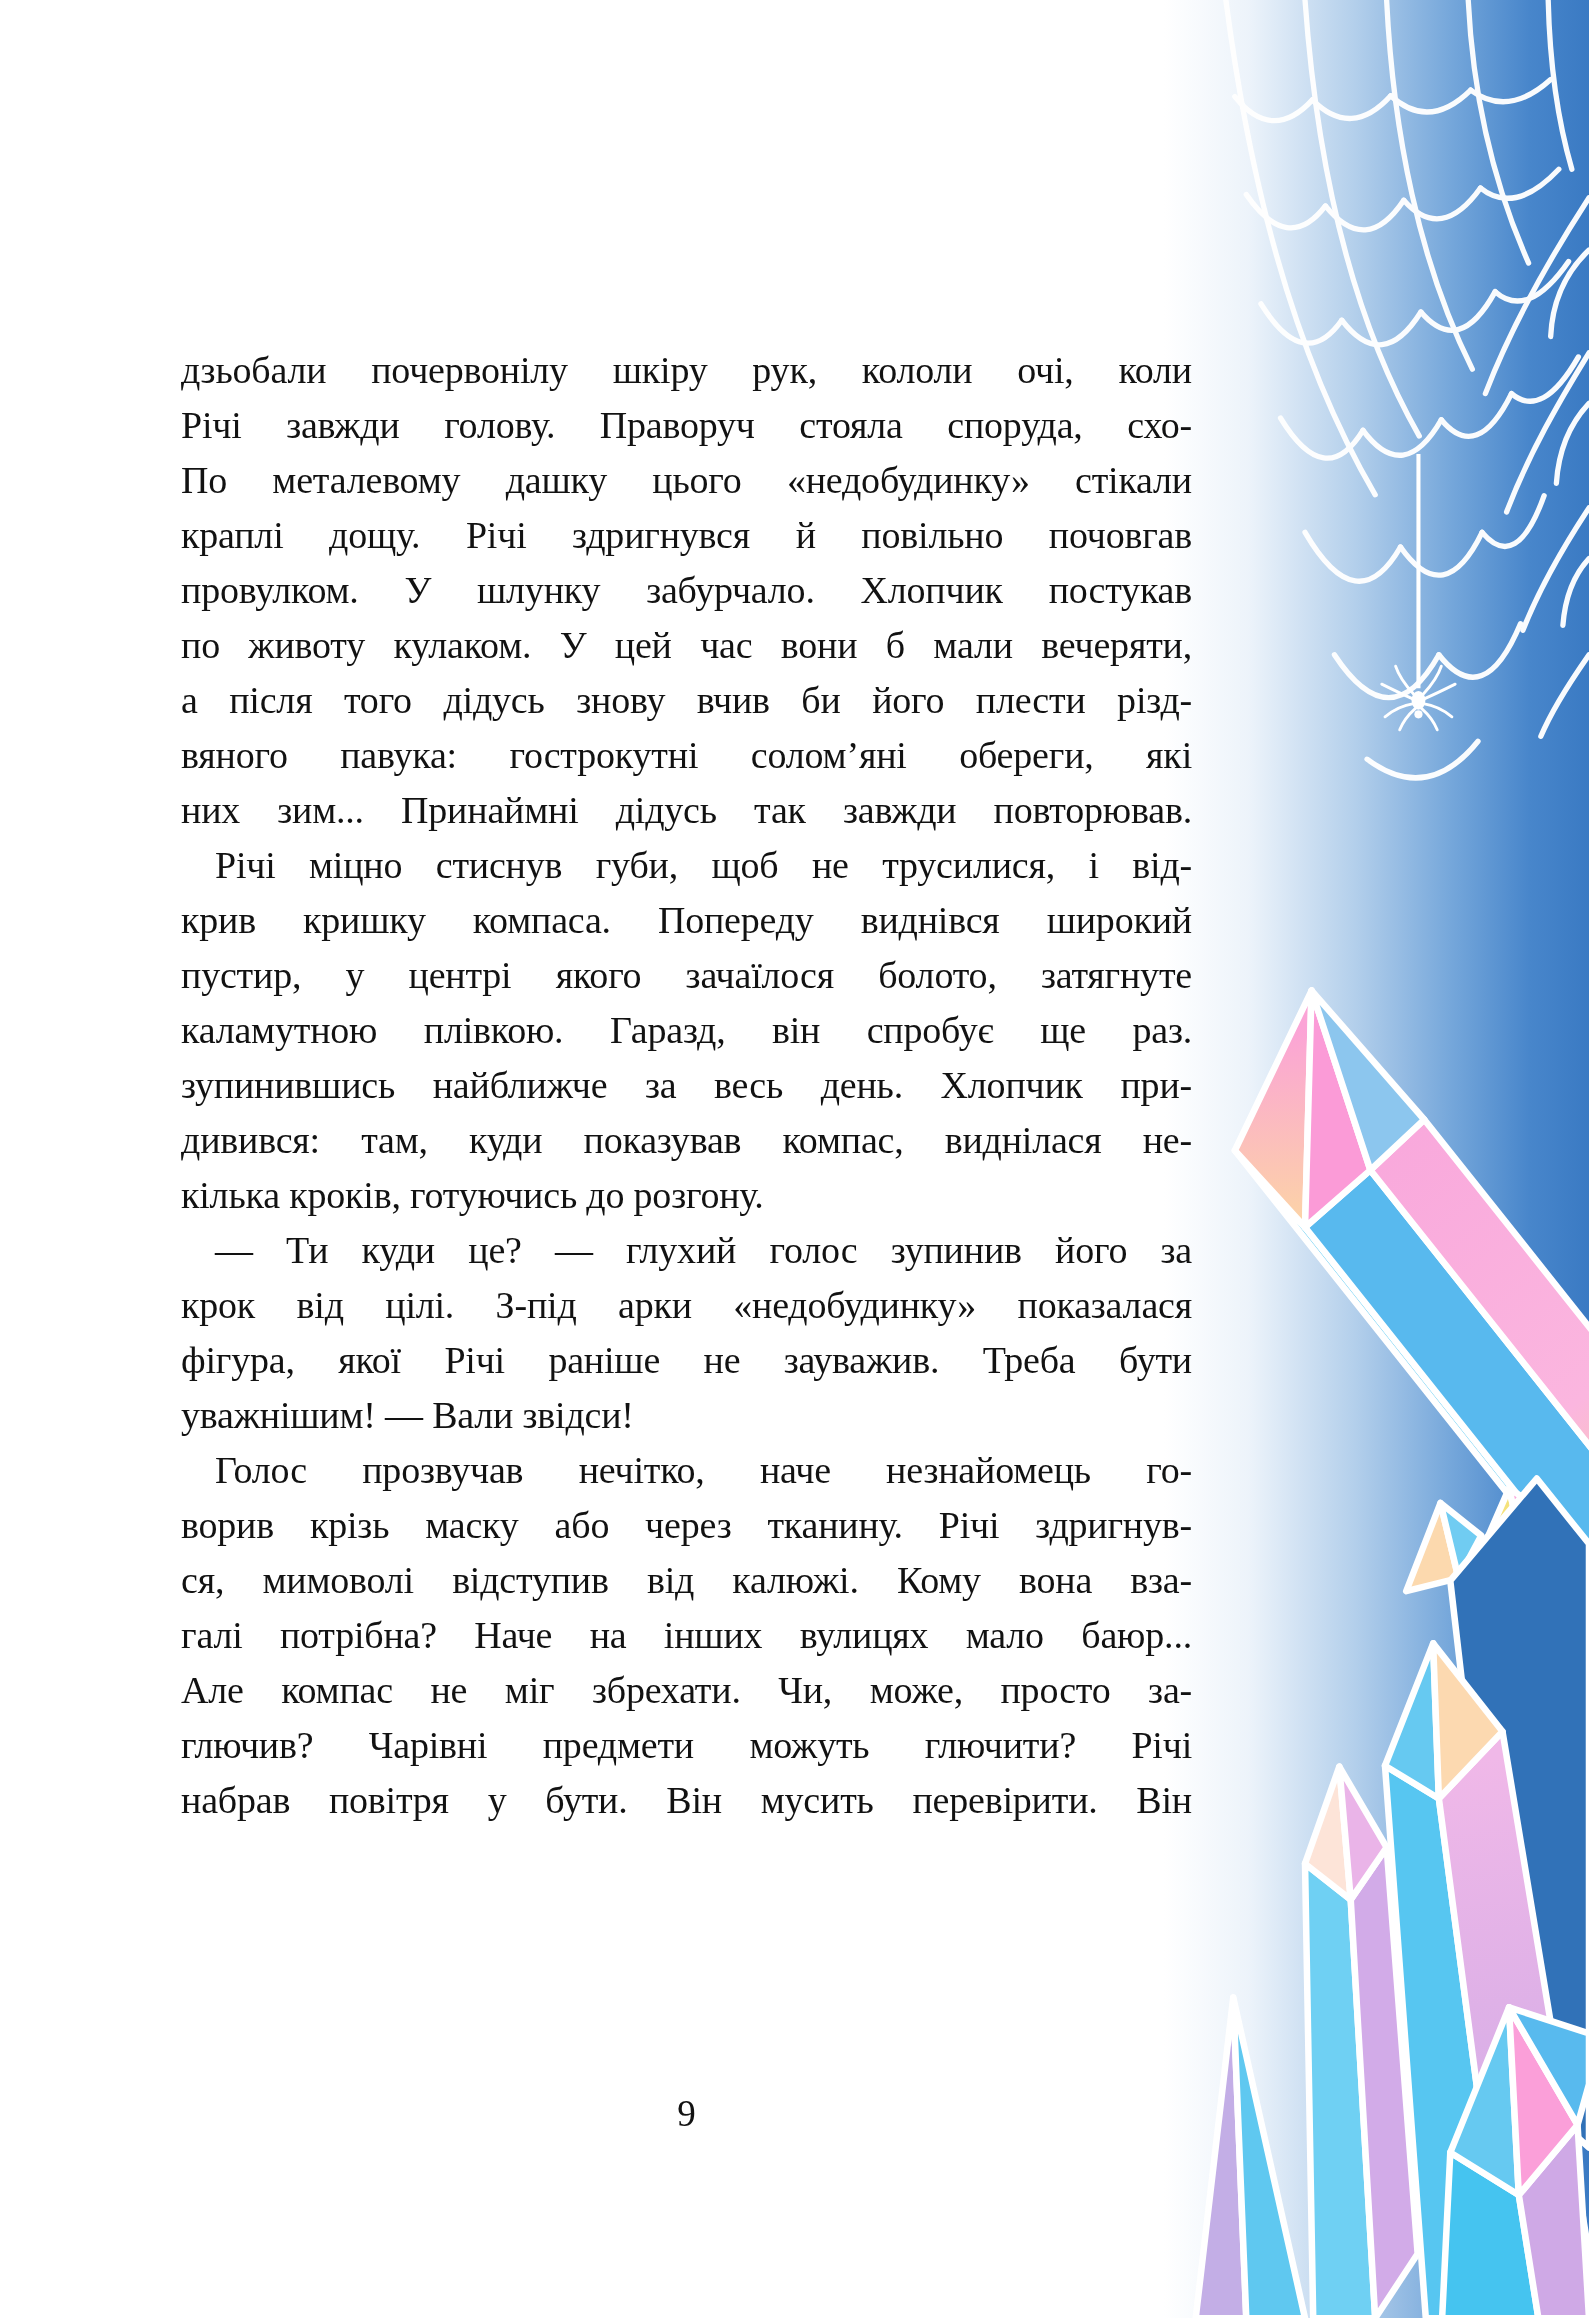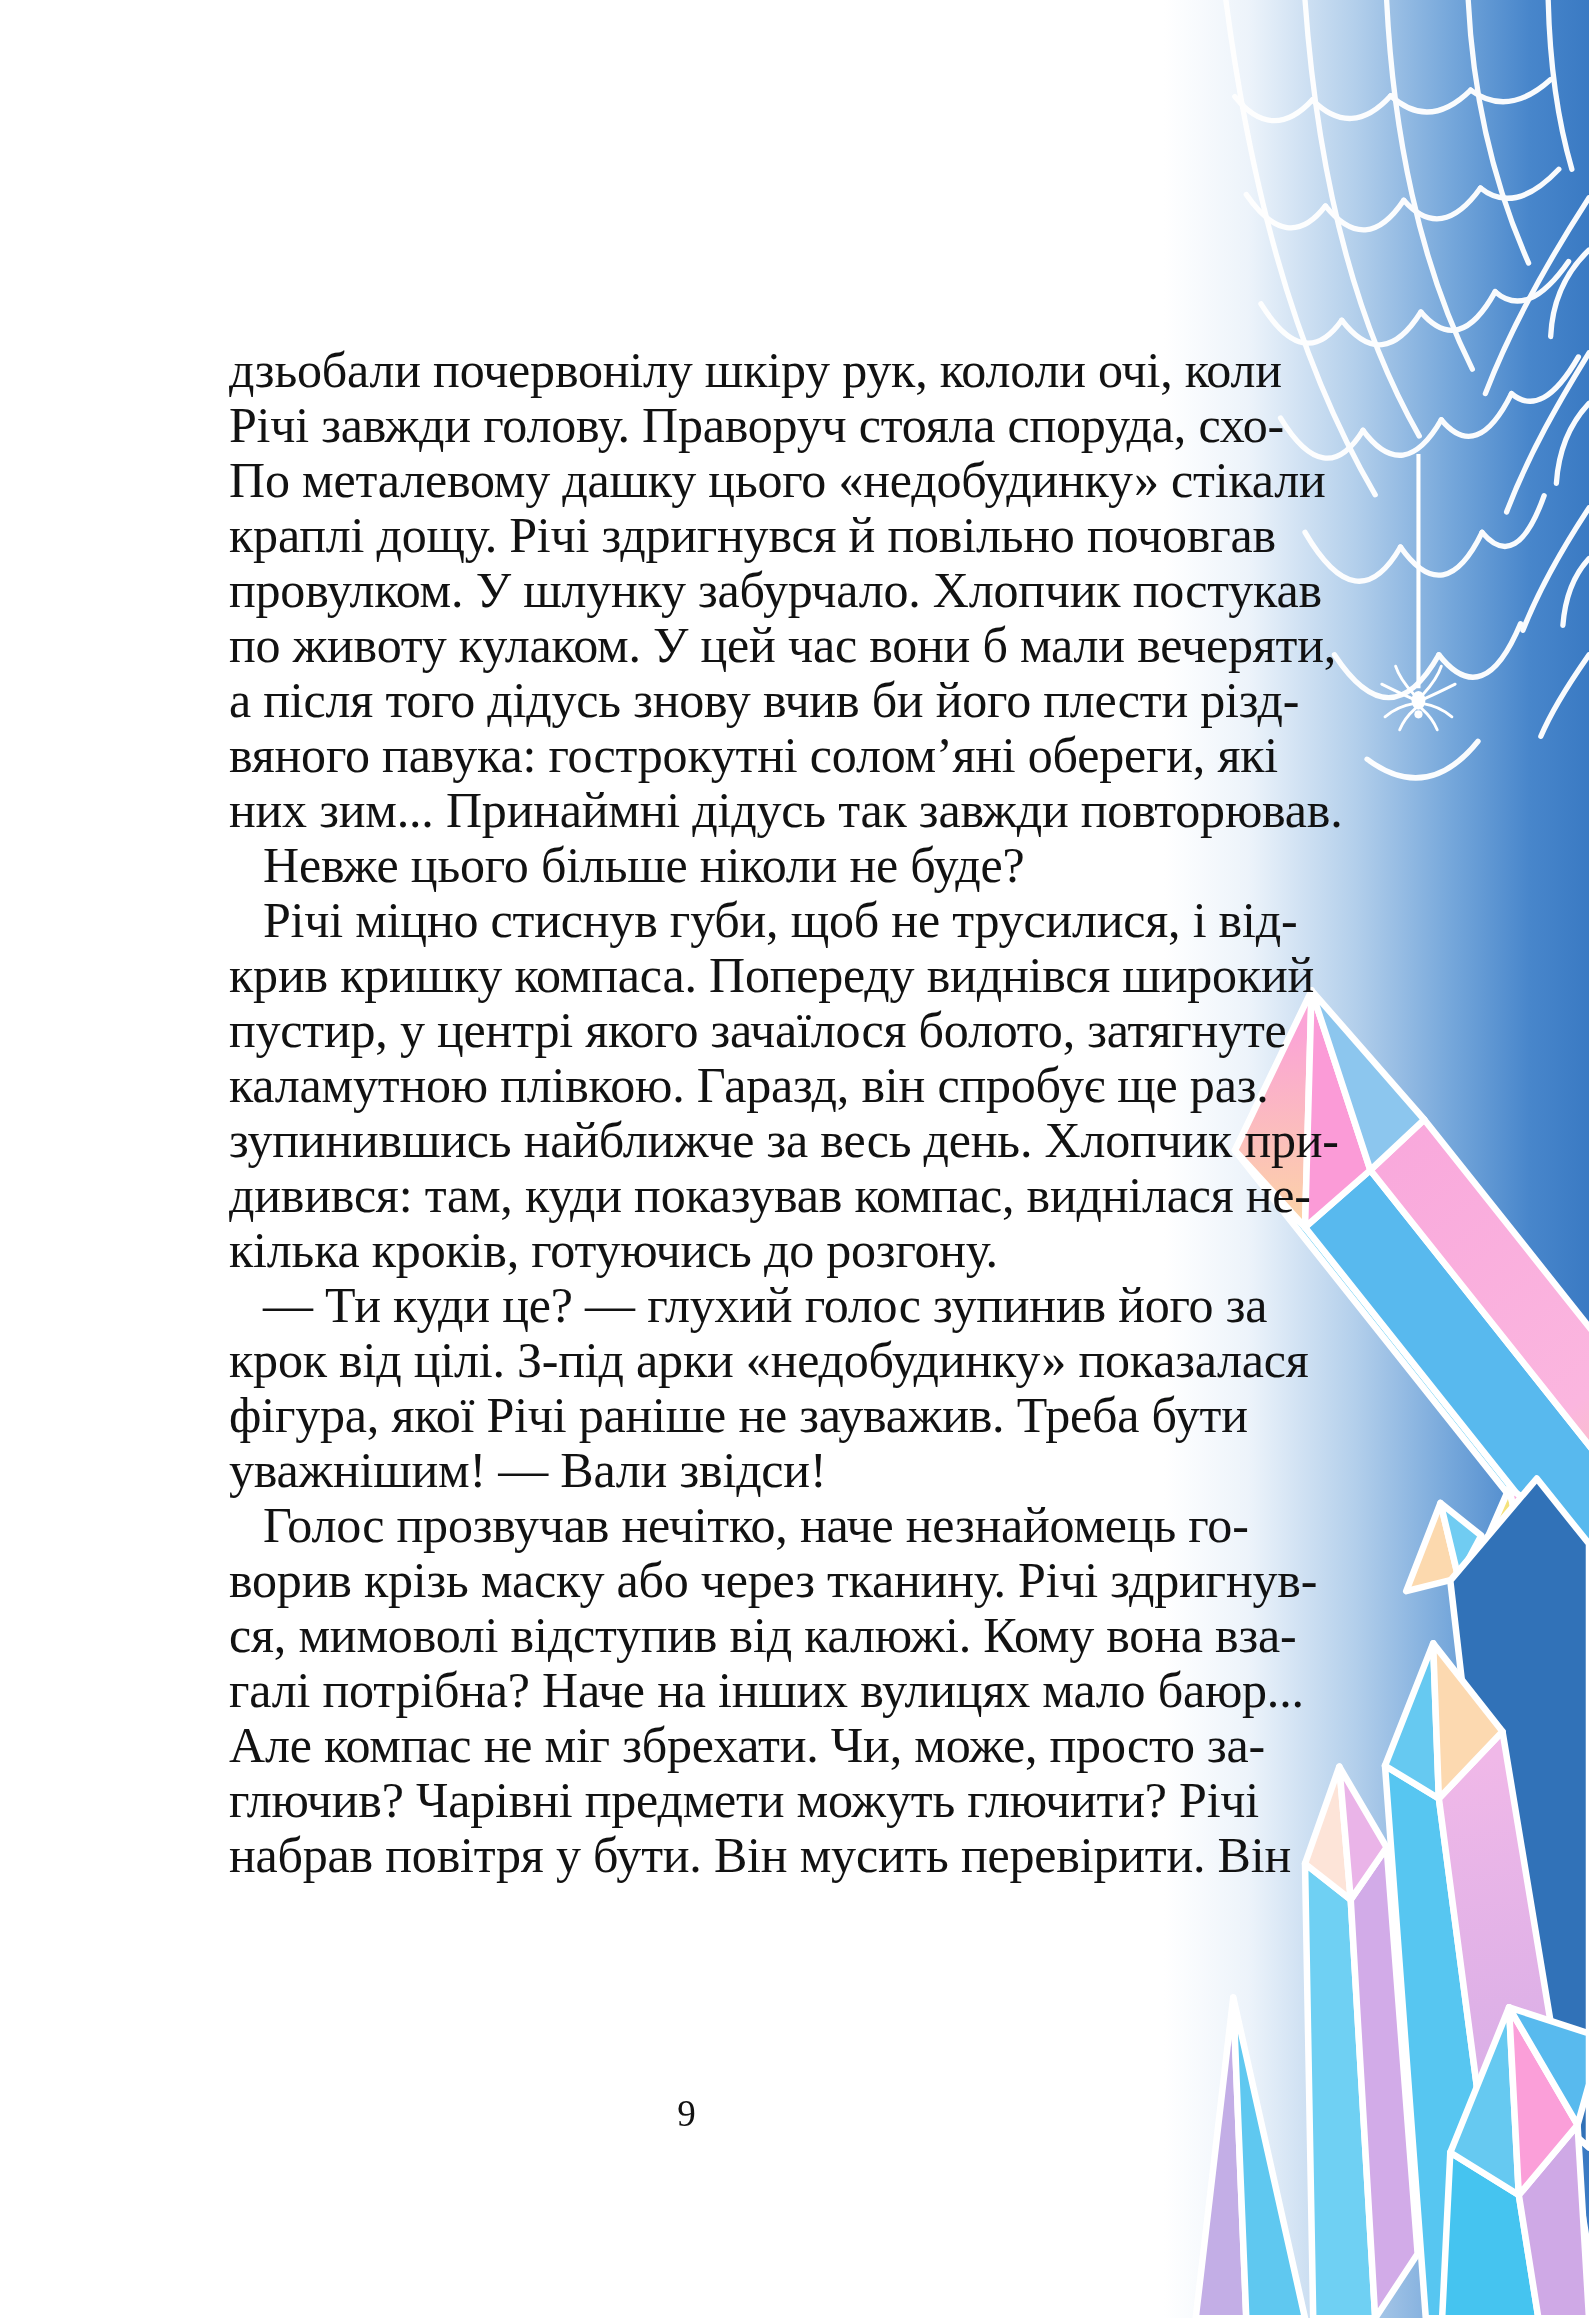--- a/index.html
+++ b/index.html
@@ -17,23 +17,23 @@
       #4886cb 86%,
       #3a7ac3 100%);
   }
   .web-svg{position:absolute;top:0;left:1181px;}
   .crystal-svg{position:absolute;top:980px;left:1181px;}
   .text-block{
     position:absolute;left:181px;top:343px;width:1011px;
     color:#121212;
   }
   .line{
-    font-size:50px;line-height:55px;height:55px;
+    font-size:38px;line-height:55px;height:55px;
     letter-spacing:-0.2px;white-space:nowrap;
-    text-align:justify;text-align-last:justify;margin-left:48px;
+    text-align:justify;text-align-last:justify;
   }
   .line.end{text-align-last:left;}
   .line.indent{padding-left:34px;}
   .page-number{
     position:absolute;left:181px;top:2092px;width:1011px;
     text-align:center;font-size:37px;color:#121212;
   }
 </style>
 </head>
 <body>
@@ -156,21 +156,20 @@
 <div class="text-block">
     <div class="line">дзьобали почервонілу шкіру рук, кололи очі, коли</div>
     <div class="line">Річі завжди голову. Праворуч стояла споруда, схо-</div>
     <div class="line">По металевому дашку цього «недобудинку» стікали</div>
     <div class="line">краплі дощу. Річі здригнувся й повільно почовгав</div>
     <div class="line">провулком. У шлунку забурчало. Хлопчик постукав</div>
     <div class="line">по животу кулаком. У цей час вони б мали вечеряти,</div>
     <div class="line">а після того дідусь знову вчив би його плести різд-</div>
     <div class="line">вяного павука: гострокутні солом’яні обереги, які</div>
     <div class="line">них зим... Принаймні дідусь так завжди повторював.</div>
-    <div class="line indent end">Невже цього більше ніколи не буде?</div>
     <div class="line indent">Річі міцно стиснув губи, щоб не трусилися, і від-</div>
     <div class="line">крив кришку компаса. Попереду виднівся широкий</div>
     <div class="line">пустир, у центрі якого зачаїлося болото, затягнуте</div>
     <div class="line">каламутною плівкою. Гаразд, він спробує ще раз.</div>
     <div class="line">зупинившись найближче за весь день. Хлопчик при-</div>
     <div class="line">дивився: там, куди показував компас, виднілася не-</div>
     <div class="line end">кілька кроків, готуючись до розгону.</div>
     <div class="line indent">— Ти куди це? — глухий голос зупинив його за</div>
     <div class="line">крок від цілі. З-під арки «недобудинку» показалася</div>
     <div class="line">фігура, якої Річі раніше не зауважив. Треба бути</div>

